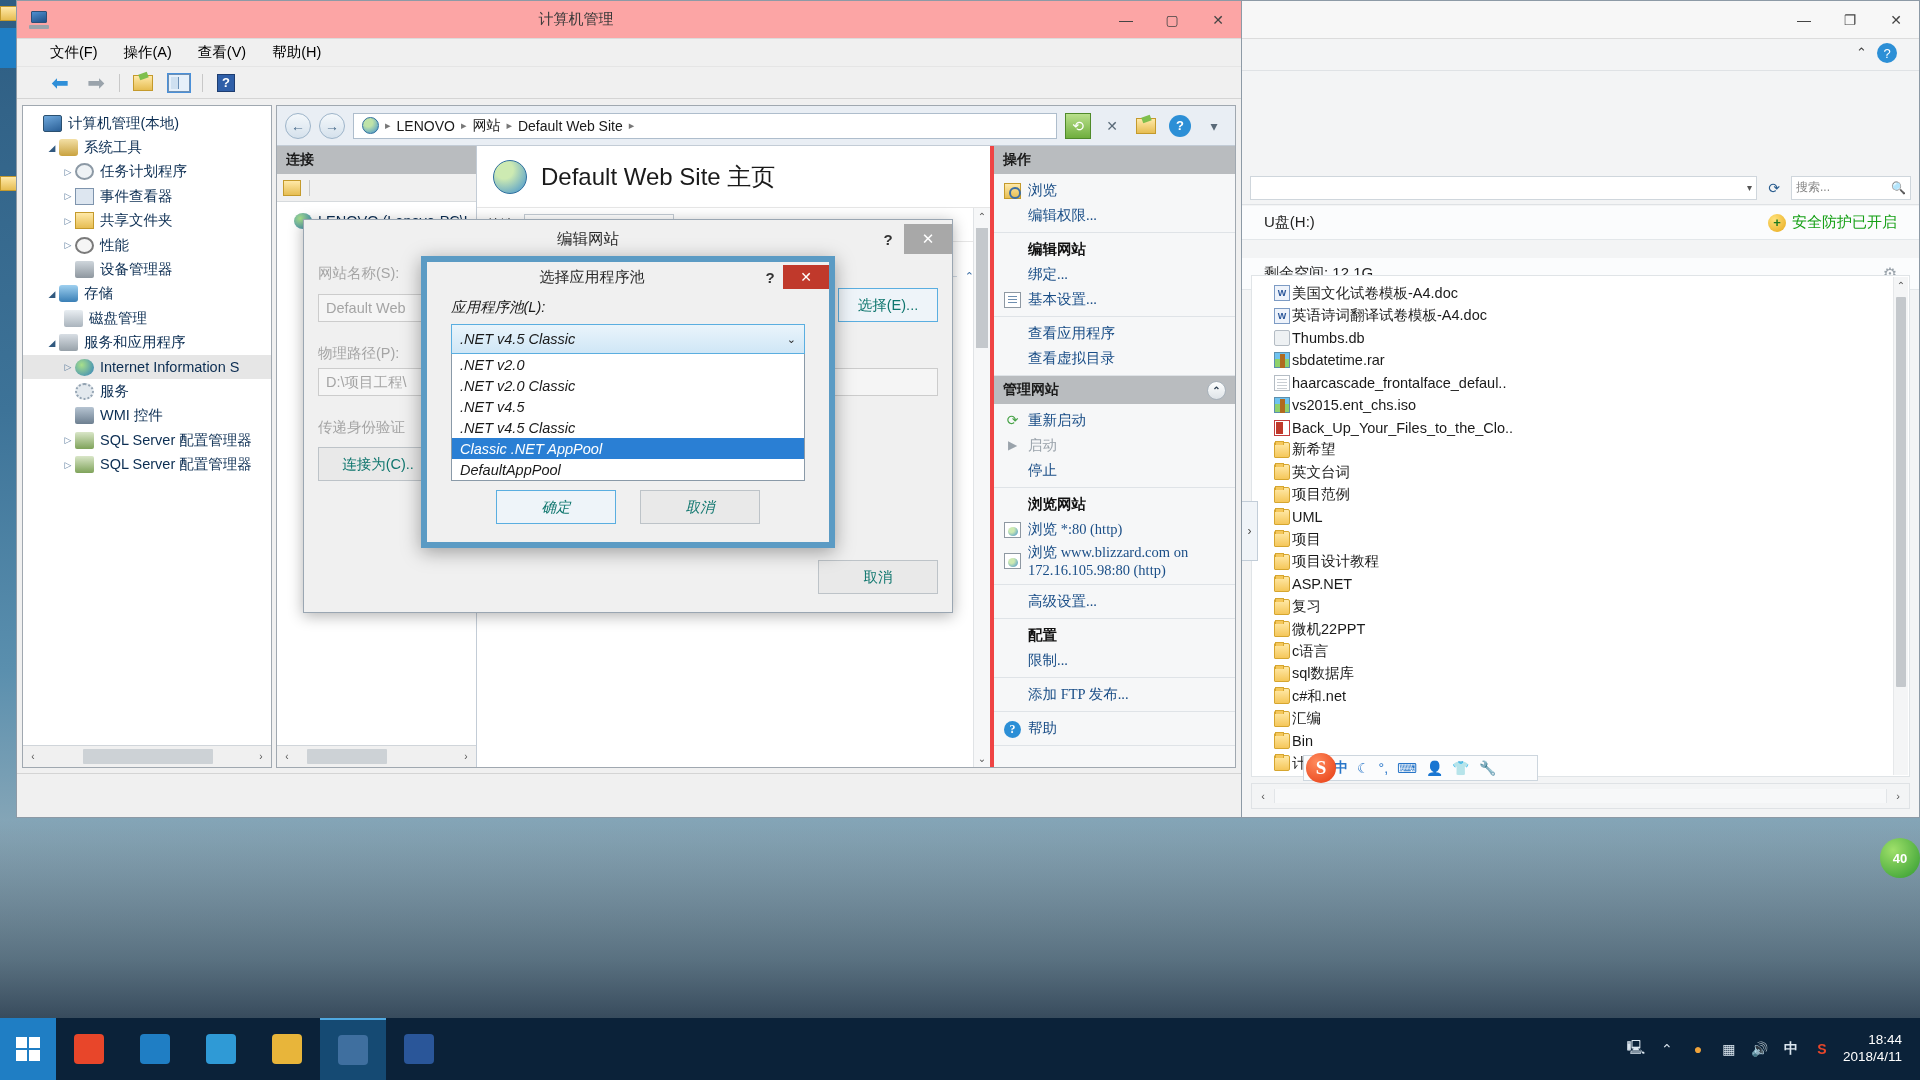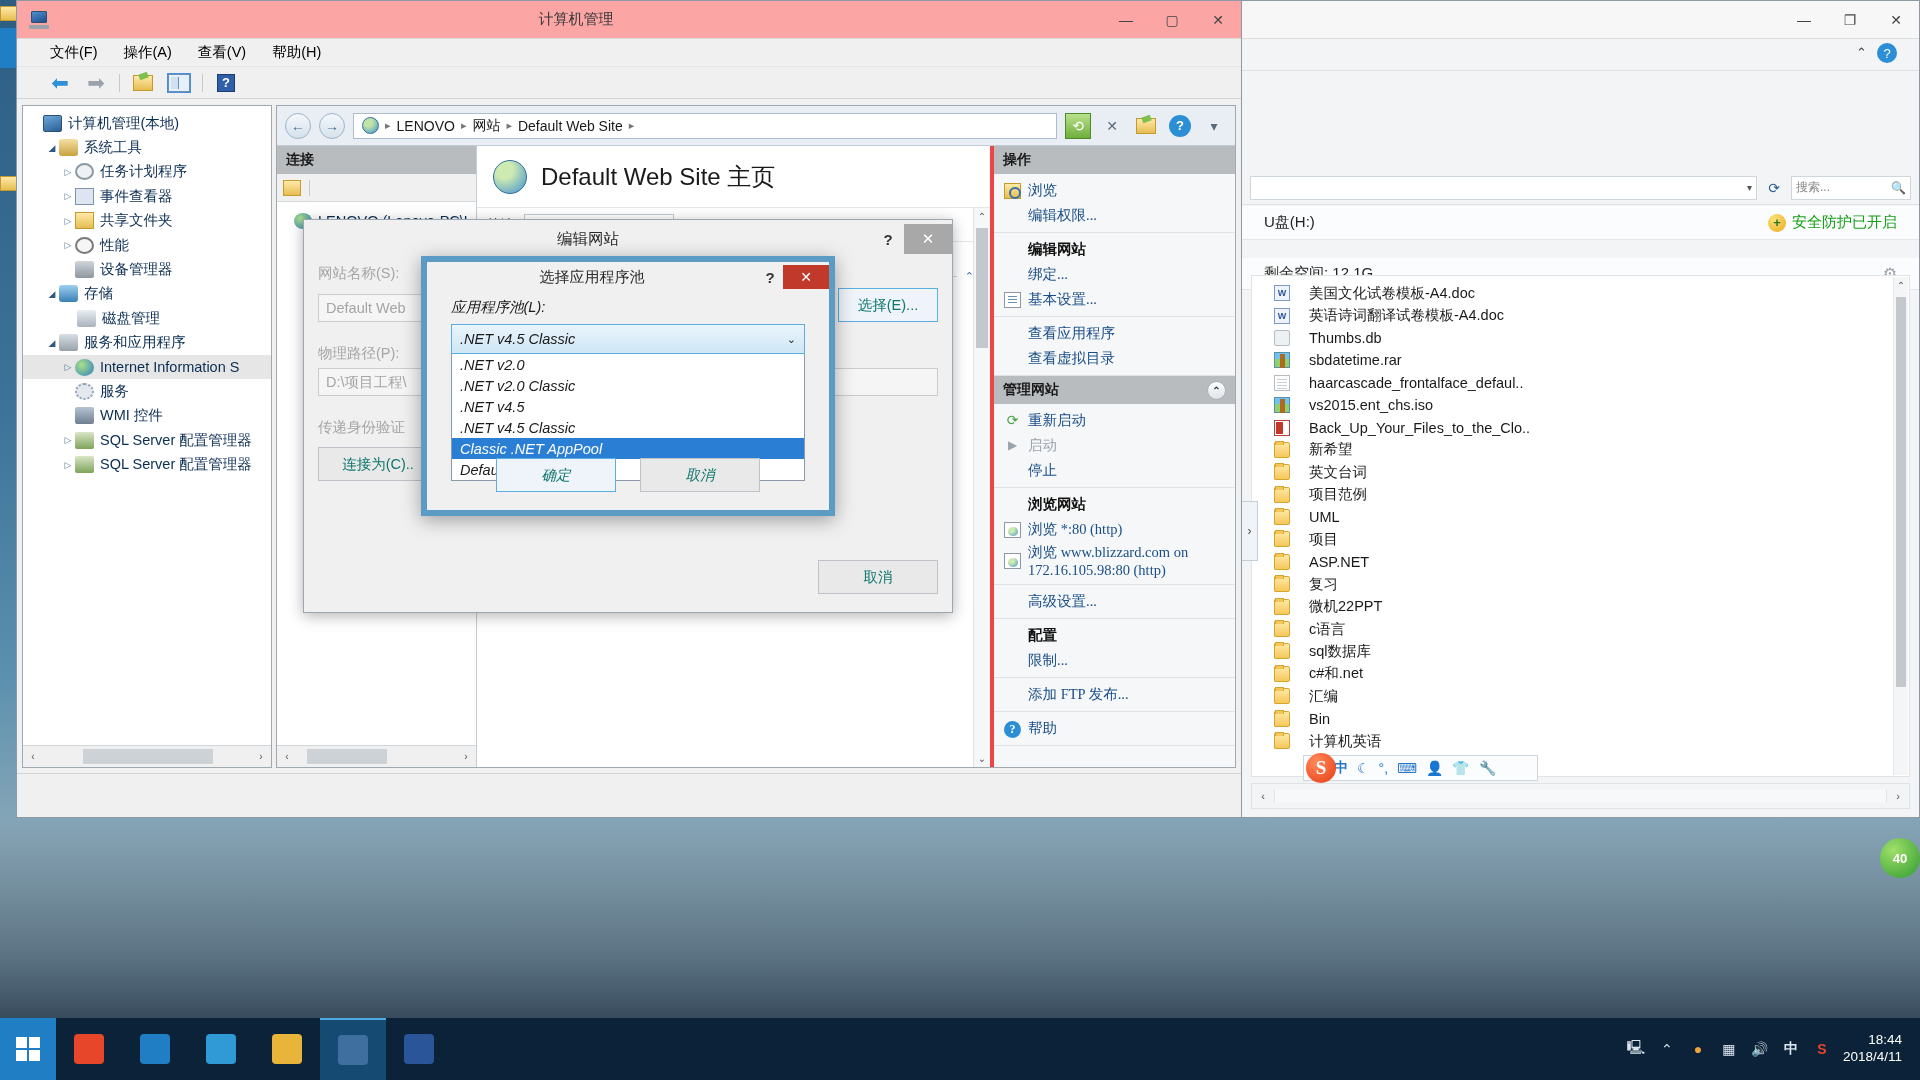--- a/index.html
+++ b/index.html
@@ -46,21 +46,21 @@
   #udisk-hdr{position:absolute;left:0;top:205px;right:0;height:34px;background:#fbfcfd;
       border-bottom:1px solid #e3e7ea;display:flex;align-items:center;padding:0 22px;font-size:15px;color:#222;}
   #udisk-shield{margin-left:auto;display:flex;align-items:center;gap:6px;}
   .shield-ic{width:18px;height:18px;border-radius:50%;background:radial-gradient(circle at 35% 30%,#ffe27a,#e8a91c);
       display:flex;align-items:center;justify-content:center;color:#1f7a1f;font-weight:bold;font-size:13px;}
   #udisk-space{position:absolute;left:0;top:257px;right:0;height:32px;background:#fbfcfd;
       border-bottom:1px solid #e3e7ea;display:flex;align-items:center;padding:0 22px;font-size:15px;color:#222;}
   #udisk-space .gear{margin-left:auto;color:#9aa3ab;font-size:16px;}
   #file-list{position:absolute;left:9px;top:274px;right:9px;bottom:40px;background:#fff;border:1px solid #e0e4e7;
       overflow:hidden;padding-top:6px;}
-  .f-row{display:flex;align-items:center;height:22.4px;padding-left:22px;gap:19px;font-size:14.5px;color:#1a1a1a;white-space:nowrap;}
+  .f-row{display:flex;align-items:center;height:22.4px;padding-left:22px;gap:2px;font-size:14.5px;color:#1a1a1a;white-space:nowrap;}
   .f-ic{width:16px;height:16px;flex:0 0 16px;position:relative;}
   .ic-word{background:#eef3fb;border:1px solid #7d9bc4;}
   .ic-word:after{content:"W";position:absolute;inset:0;color:#2a5699;font-size:9px;font-weight:bold;
       display:flex;align-items:center;justify-content:center;}
   .ic-db{background:#eef1f3;border:1px solid #b4bcc4;border-radius:2px;}
   .ic-txt{background:#fff;border:1px solid #b4bcc4;}
   .ic-txt:after{content:"";position:absolute;left:2px;right:2px;top:3px;height:1px;
       box-shadow:0 3px 0 #c9ced3,0 6px 0 #c9ced3,0 9px 0 #c9ced3;background:#c9ced3;}
   .ic-rar{background:linear-gradient(180deg,#6fc3f0 0 45%,#8fd16b 45% 100%);border:1px solid #5b8fae;}
   .ic-rar:after{content:"";position:absolute;left:5px;top:1px;width:5px;height:14px;background:#b06a20;}
@@ -226,21 +226,21 @@
   #dlg-edit .dbody{position:absolute;left:14px;right:14px;top:44px;bottom:14px;}
   .fld-label{font-size:14.5px;color:#a5a5a5;margin-bottom:5px;}
   .fld-input{height:28px;background:#f5f5f5;border:1px solid #cccccc;display:flex;align-items:center;padding:0 7px;
       font-size:14.5px;color:#a5a5a5;}
   .btn{height:34px;min-width:110px;background:#e9e9e9;border:1px solid #bdc3c8;display:flex;align-items:center;
       justify-content:center;font-size:14.5px;color:#0f766e;}
   .btn.focus{border:1px solid #5aaee0;background:#eef4f9;}
   #dlg-edit .row{display:flex;align-items:flex-end;gap:10px;}
 
   
-  #dlg-pool{position:absolute;left:421px;top:256px;width:414px;height:260px;background:#f0f0f0;
+  #dlg-pool{position:absolute;left:421px;top:256px;width:414px;height:292px;background:#f0f0f0;
       border:6px solid #5b9bc4;box-shadow:0 4px 18px rgba(0,0,0,.35);}
   #dlg-pool .ptitle{height:30px;display:flex;align-items:center;background:#f0f0f0;}
   #dlg-pool .ptitle .t{flex:1;text-align:center;font-size:15px;color:#2b2b2b;}
   .phelp{width:26px;text-align:center;font-weight:bold;color:#333;font-size:15px;}
   .pclose{width:46px;height:24px;background:#c0392b;color:#fff;display:flex;align-items:center;justify-content:center;font-size:14px;}
   #dlg-pool .pbody{position:absolute;left:24px;right:24px;top:36px;bottom:12px;font-style:italic;}
   #pool-lbl{font-size:14.5px;color:#1a1a1a;margin-bottom:7px;}
   #pool-combo{height:30px;background:linear-gradient(180deg,#eaf4fb,#cfe6f6);border:1px solid #5aaee0;display:flex;align-items:center;
       padding:0 8px;font-size:14.5px;color:#1a1a1a;justify-content:space-between;}
   #pool-combo .cv{color:#2b2b2b;font-size:11px;}
@@ -371,20 +371,24 @@
         <div class="f-row">
           <span class="f-ic ic-folder"></span>
           <span>UML</span>
         </div>
         <div class="f-row">
           <span class="f-ic ic-folder"></span>
           <span>项目</span>
         </div>
         <div class="f-row">
           <span class="f-ic ic-folder"></span>
+          <span>项目设计教程</span>
+        </div>
+        <div class="f-row">
+          <span class="f-ic ic-folder"></span>
           <span>ASP.NET</span>
         </div>
         <div class="f-row">
           <span class="f-ic ic-folder"></span>
           <span>复习</span>
         </div>
         <div class="f-row">
           <span class="f-ic ic-folder"></span>
           <span>微机22PPT</span>
         </div>
@@ -508,21 +512,21 @@
           <div class="t-row" style="padding-left: 38px;">
             <span class="t-exp"></span>
             <span class="t-ic ic-dev"></span>
             <span>设备管理器</span>
           </div>
           <div class="t-row" style="padding-left: 22px;">
             <span class="t-exp open">◢</span>
             <span class="t-ic ic-store"></span>
             <span>存储</span>
           </div>
-          <div class="t-row" style="padding-left: 40px; text-align: right;">
+          <div class="t-row" style="padding-left: 27px; text-align: right;">
             <span class="t-exp"></span>
             <span class="t-ic ic-disk"></span>
             <span>磁盘管理</span>
           </div>
           <div class="t-row" style="padding-left: 22px;">
             <span class="t-exp open">◢</span>
             <span class="t-ic ic-svcapp"></span>
             <span>服务和应用程序</span>
           </div>
           <div class="t-row sel" style="padding-left: 38px;">

